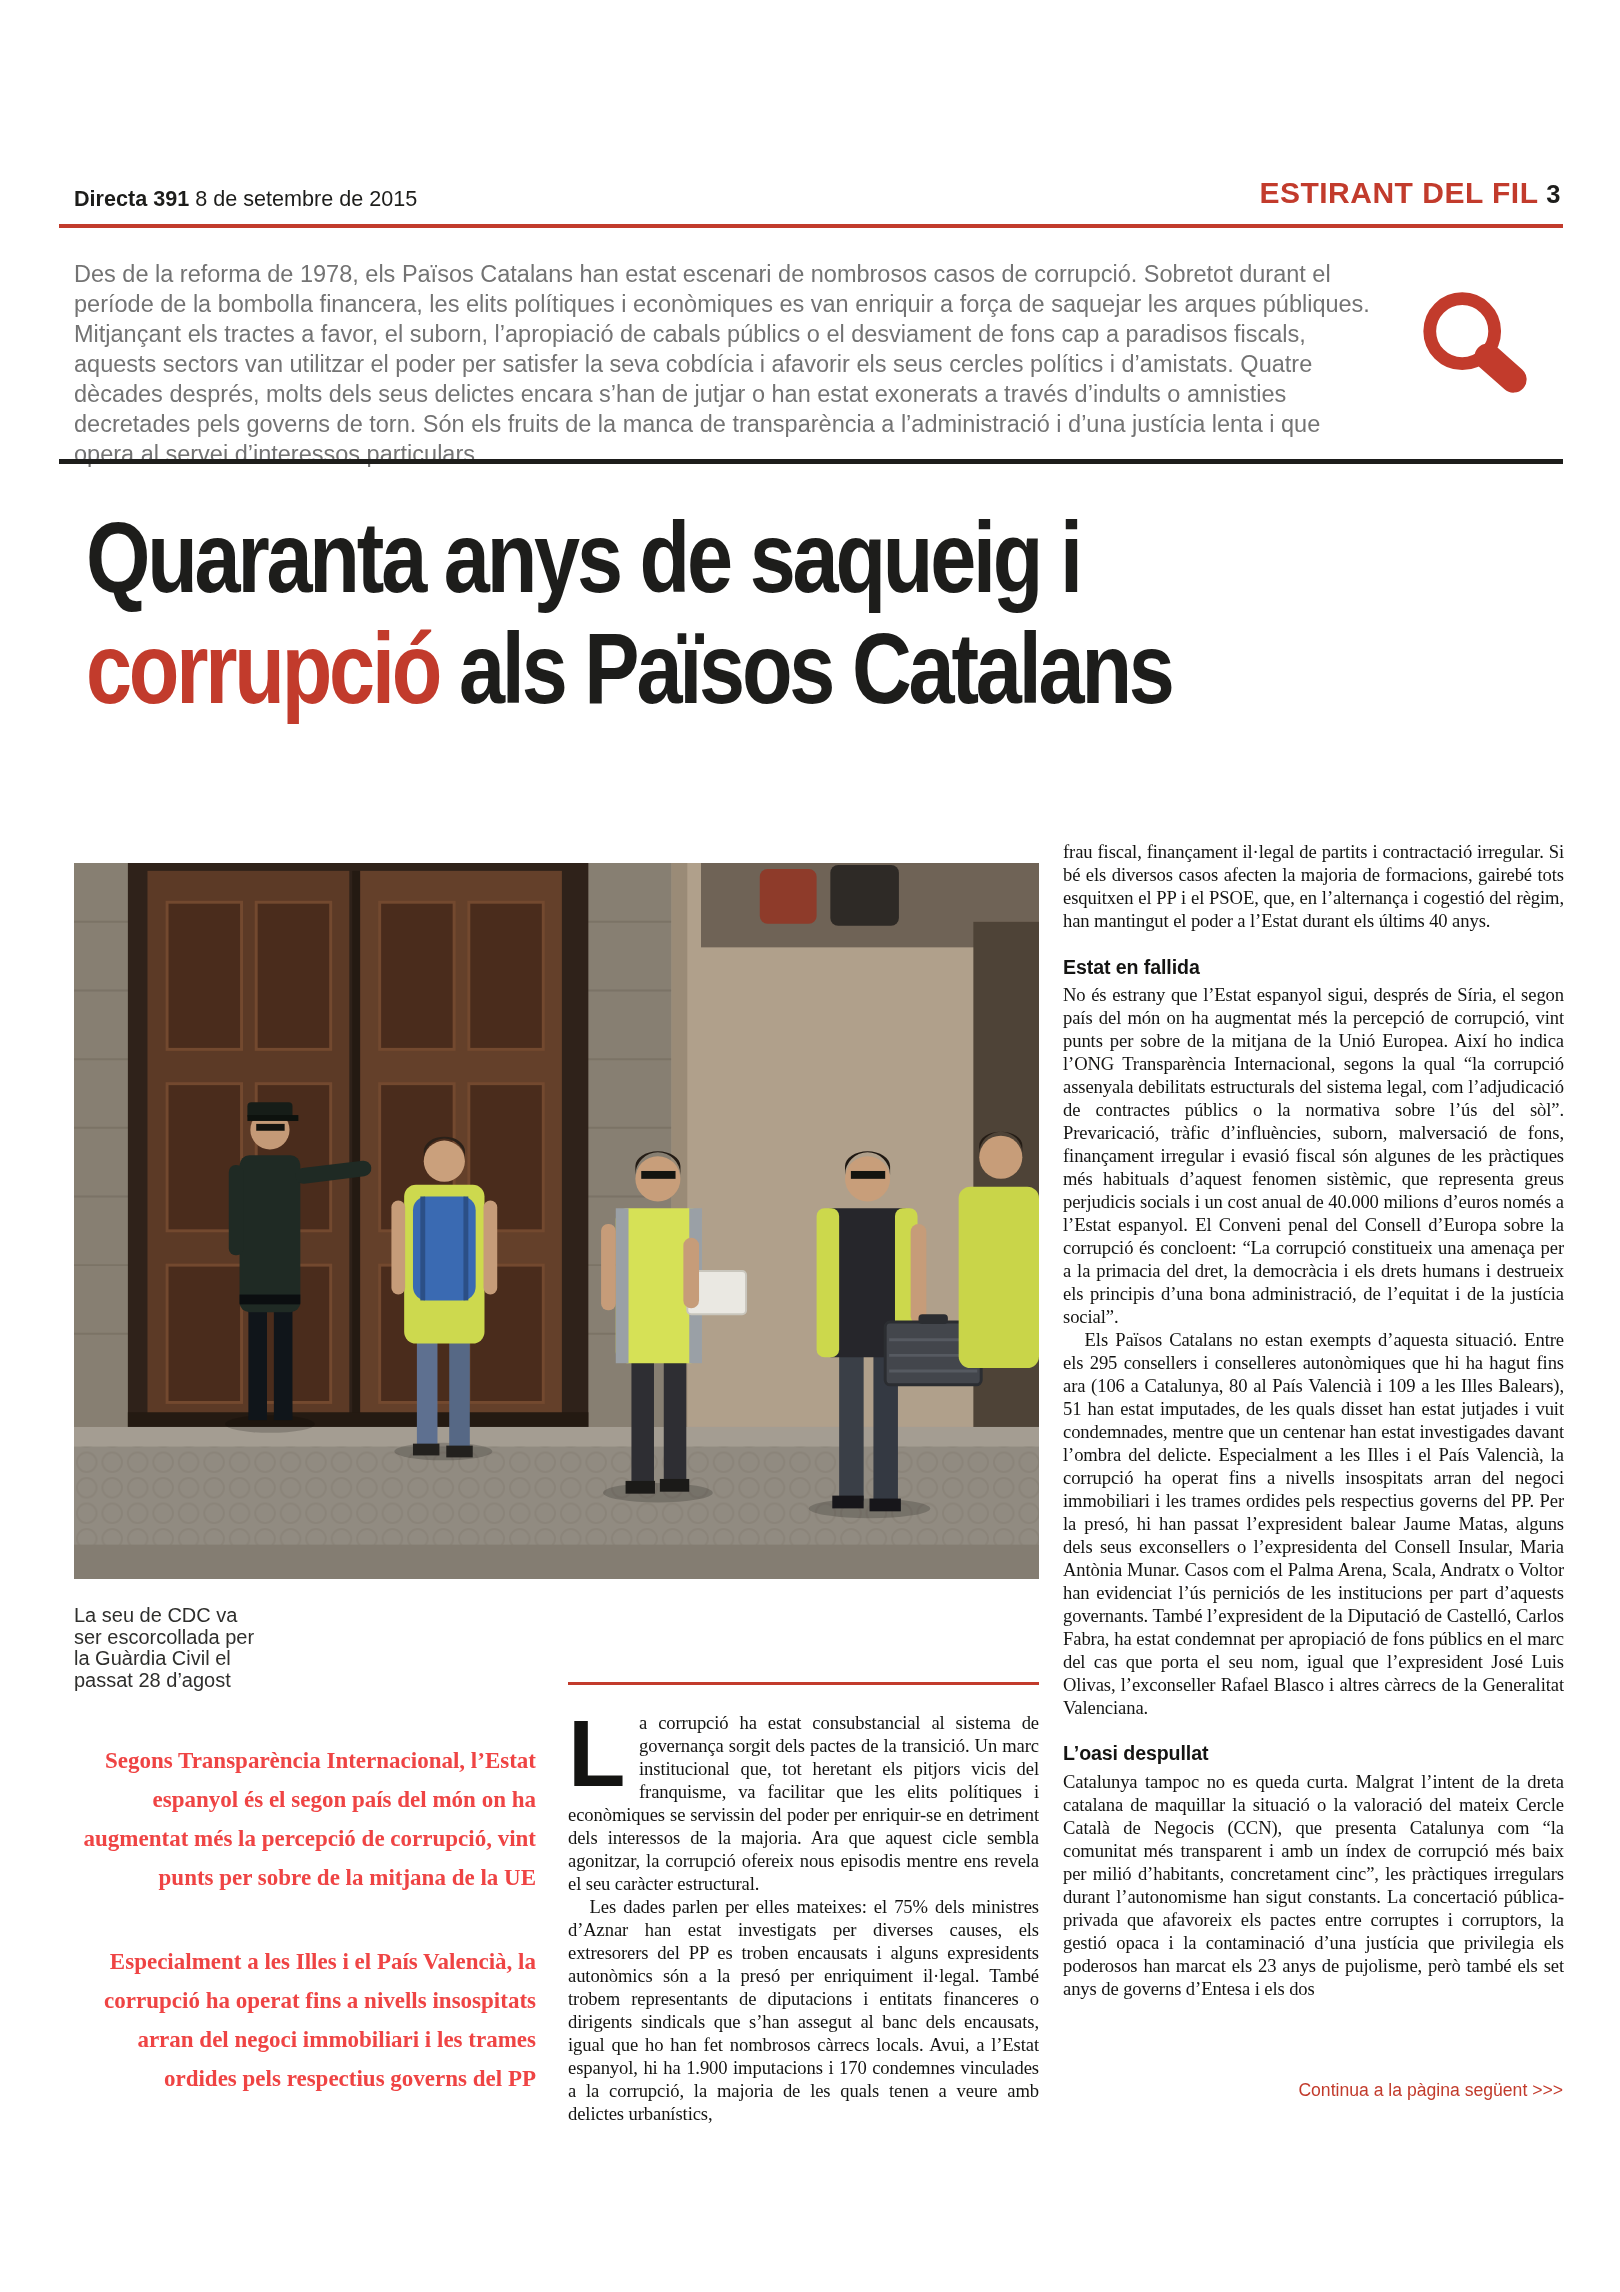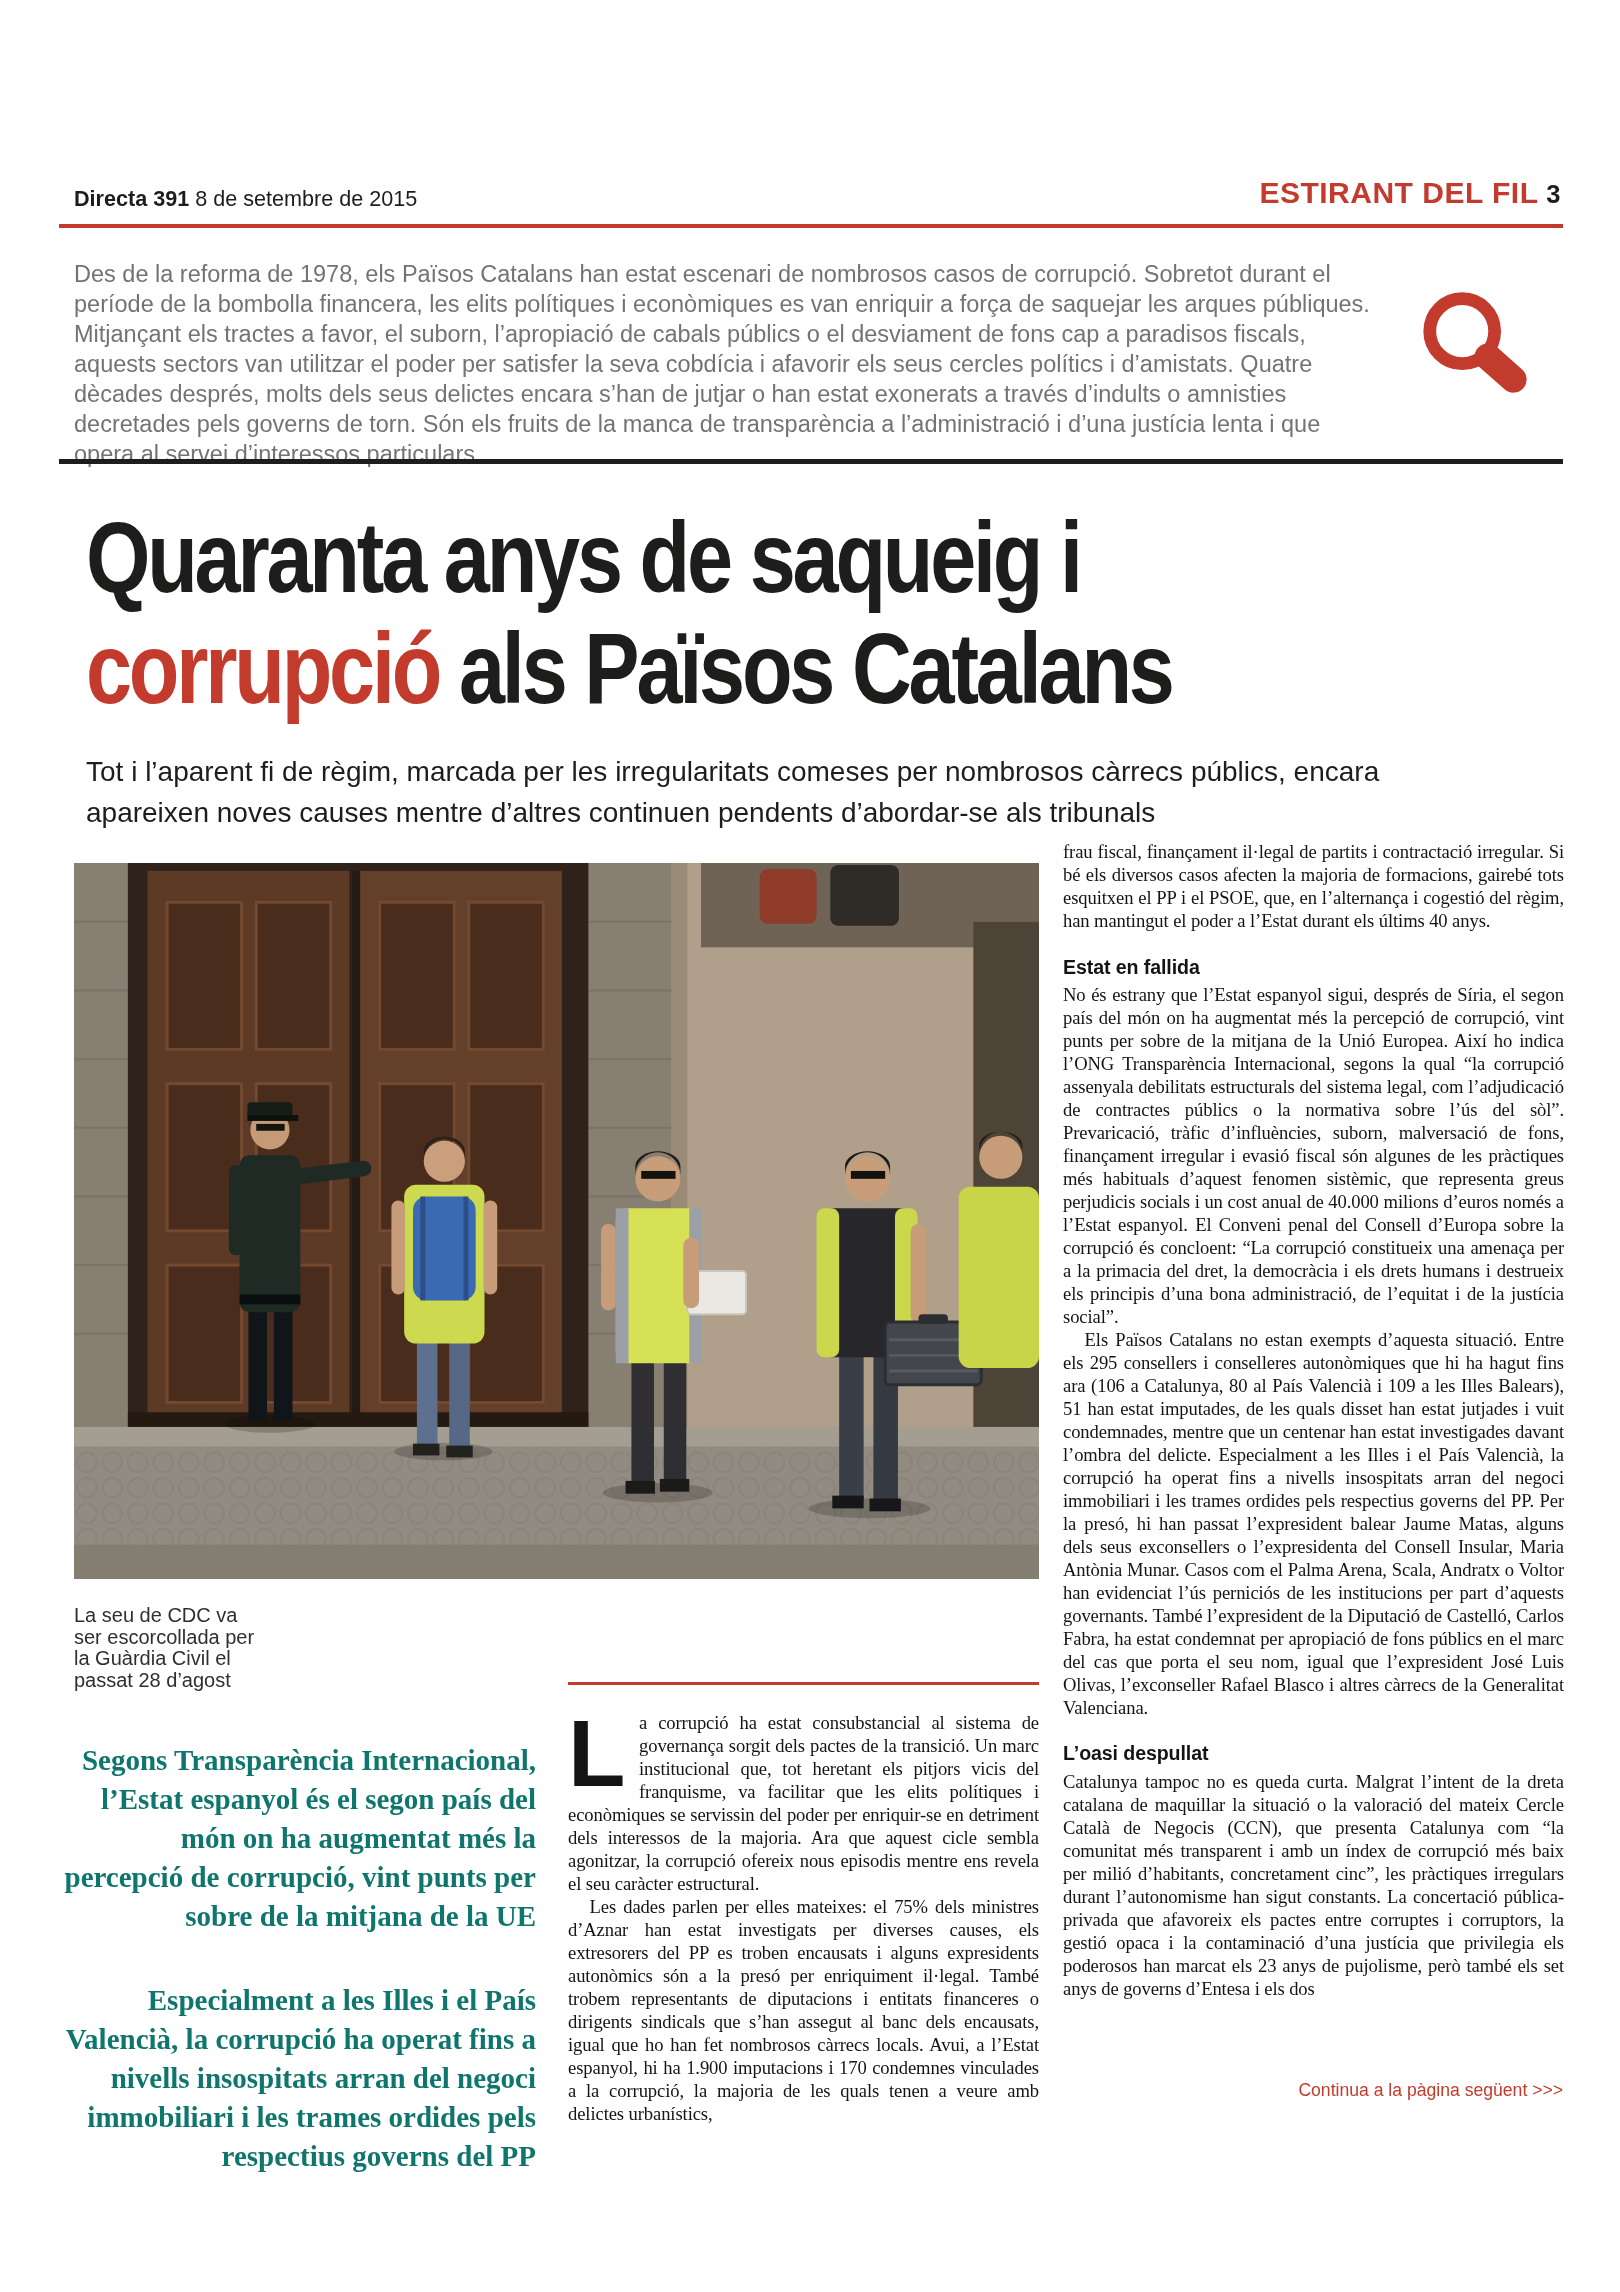--- a/index.html
+++ b/index.html
@@ -58,22 +58,22 @@
     font-family:"Liberation Sans",sans-serif;font-weight:bold;
     font-size:19.6px;line-height:23.5px;margin:23.5px 0 3.9px 0;text-align:left;
   }
   .dropcap{
     float:left;font-family:"Liberation Sans",sans-serif;font-weight:bold;
     font-size:94px;line-height:73px;padding:5.9px 13.7px 0 0;color:#141412;
   }
   
   .pullquotes{
     position:absolute;left:59px;top:1741px;width:477px;text-align:right;
-    font-family:"Liberation Serif",serif;font-weight:bold;color:#0f766e;
-    font-size:29px;line-height:39px;
+    font-family:"Liberation Serif",serif;font-weight:bold;color:#ef4444;
+    font-size:23px;line-height:39px;
   }
   .pullquotes .pq{margin:0 0 45px 0;}
   
   .continua{
     position:absolute;right:57px;top:2080px;color:#c23b2c;
     font-size:17.6px;font-weight:normal;
   }
 </style>
 </head>
 <body>
@@ -97,21 +97,20 @@
     </svg>
   </div>
 
   <div class="rule-black"></div>
 
   <div class="headline">
     <div class="hl-line">Quaranta anys de saqueig i</div>
     <div class="hl-line"><span class="red">corrupció</span><span> als Països Catalans</span></div>
   </div>
 
-  <div class="subheadline">Tot i l’aparent fi de règim, marcada per les irregularitats comeses per nombrosos càrrecs públics, encara apareixen noves causes mentre d’altres continuen pendents d’abordar-se als tribunals</div>
 
   <div class="photo">
     <svg viewBox="0 0 985 730" preserveAspectRatio="none">
 
       <rect x="0" y="0" width="985" height="730" fill="#877f72"></rect>
       <g stroke="#7b7366" stroke-width="2">
         <line x1="0" y1="60" x2="610" y2="60"></line>
           <line x1="0" y1="130" x2="610" y2="130"></line>
         <line x1="0" y1="200" x2="610" y2="200"></line>
           <line x1="0" y1="270" x2="610" y2="270"></line>

